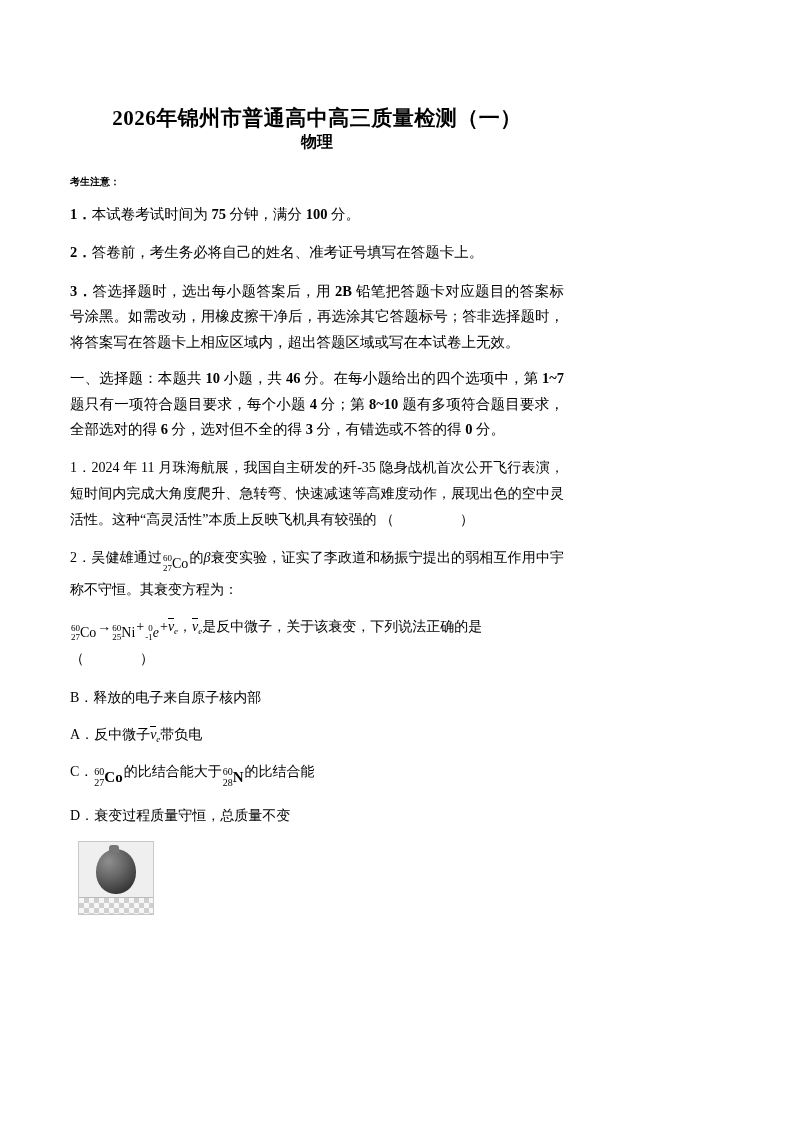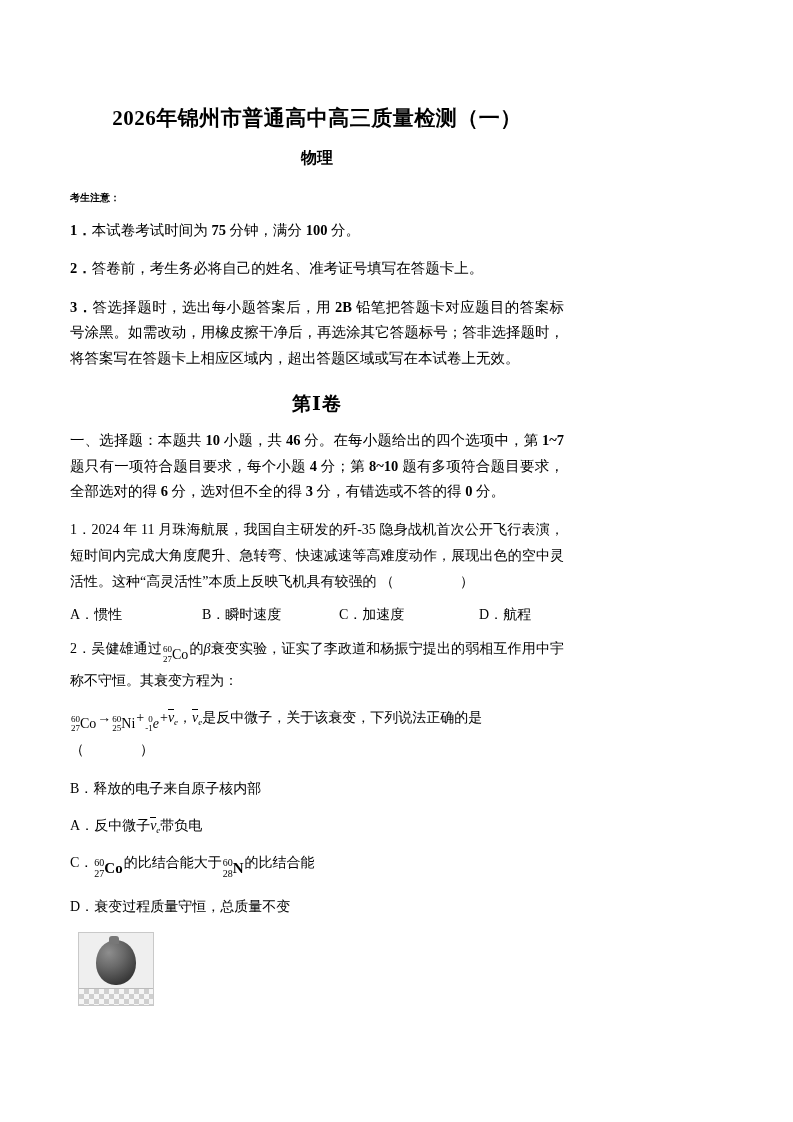--- a/index.html
+++ b/index.html
@@ -27,21 +27,20 @@
     font-size: 21px;
     font-weight: bold;
     margin-top: 42px;
     margin-bottom: 0;
     letter-spacing: 0.5px;
   }
   .doc-subject {
     text-align: center;
     font-size: 16px;
     font-weight: bold;
-    margin-top: 16px;
     margin-bottom: 0;
   }
   .notice-heading {
     font-size: 10px;
     font-weight: bold;
     margin-top: 22px;
   }
   .notice-item {
     font-size: 14.5px;
     margin-top: 13px;
@@ -188,36 +187,29 @@
   </div>
 
   <div class="notice-item">
     <span class="num">2．</span><span>答卷前，考生务必将自己的姓名、准考证号填写在答题卡上。</span>
   </div>
 
   <div class="notice-item">
     <span class="num">3．</span><span>答选择题时，选出每小题答案后，用</span> <b>2B</b> <span>铅笔把答题卡对应题目的答案标号涂黑。如需改动，用橡皮擦干净后，再选涂其它答题标号；答非选择题时，将答案写在答题卡上相应区域内，超出答题区域或写在本试卷上无效。</span>
   </div>
 
-  <div class="section-heading">第Ⅰ卷</div>
 
   <div class="para">
     <span>一、选择题：</span><span>本题共</span> <b>10</b> <span>小题，共</span> <b>46</b> <span>分。在每小题给出的四个选项中，第</span> <b>1~7</b> <span>题只有一项符合题目要求，每个小题</span> <b>4</b> <span>分；第</span> <b>8~10</b> <span>题有多项符合题目要求，全部选对的得</span> <b>6</b> <span>分，选对但不全的得</span> <b>3</b> <span>分，有错选或不答的得</span> <b>0</b> <span>分。</span>
   </div>
 
   <div class="q-para">
     <span>1．</span><span>2024 年 11 月珠海航展，我国自主研发的歼-35 隐身战机首次公开飞行表演，短时间内完成大角度爬升、急转弯、快速减速等高难度动作，展现出色的空中灵活性。这种“高灵活性”本质上反映飞机具有较强的</span>
     <span class="blank-paren">（　　　　）</span>
   </div>
-  <div class="options-row">
-    <span class="opt opt-a"><span>A．</span><span>惯性</span></span>
-    <span class="opt opt-b"><span>B．</span><span>瞬时速度</span></span>
-    <span class="opt opt-c"><span>C．</span><span>加速度</span></span>
-    <span class="opt"><span>D．</span><span>航程</span></span>
-  </div>
 
   <div class="q-para">
     <span>2．</span><span>吴健雄通过</span><span class="nuclide"><span class="stack"><span style="display:block">60</span><span style="display:block">27</span></span><span class="sym">Co</span></span><span>的</span><span class="italic">β</span><span>衰变实验，证实了李政道和杨振宁提出的弱相互作用中宇称不守恒。其衰变方程为：</span>
   </div>
 
   <div class="formula-line">
     <span class="nuclide"><span class="stack"><span style="display:block">60</span><span style="display:block">27</span></span><span class="sym">Co</span></span><span>→</span><span class="nuclide"><span class="stack"><span style="display:block">60</span><span style="display:block">25</span></span><span class="sym">Ni</span></span><span>+</span><span class="nuclide"><span class="stack"><span style="display:block">0</span><span style="display:block">-1</span></span><span class="sym italic">e</span></span><span>+</span><span class="overbar italic">ν</span><span class="sub italic">e</span><span>，</span><span class="overbar italic">ν</span><span class="sub italic">e</span><span>是反中微子，关于该衰变，下列说法正确的是（　　　　）</span>
   </div>
 
   <div class="opt-line">

